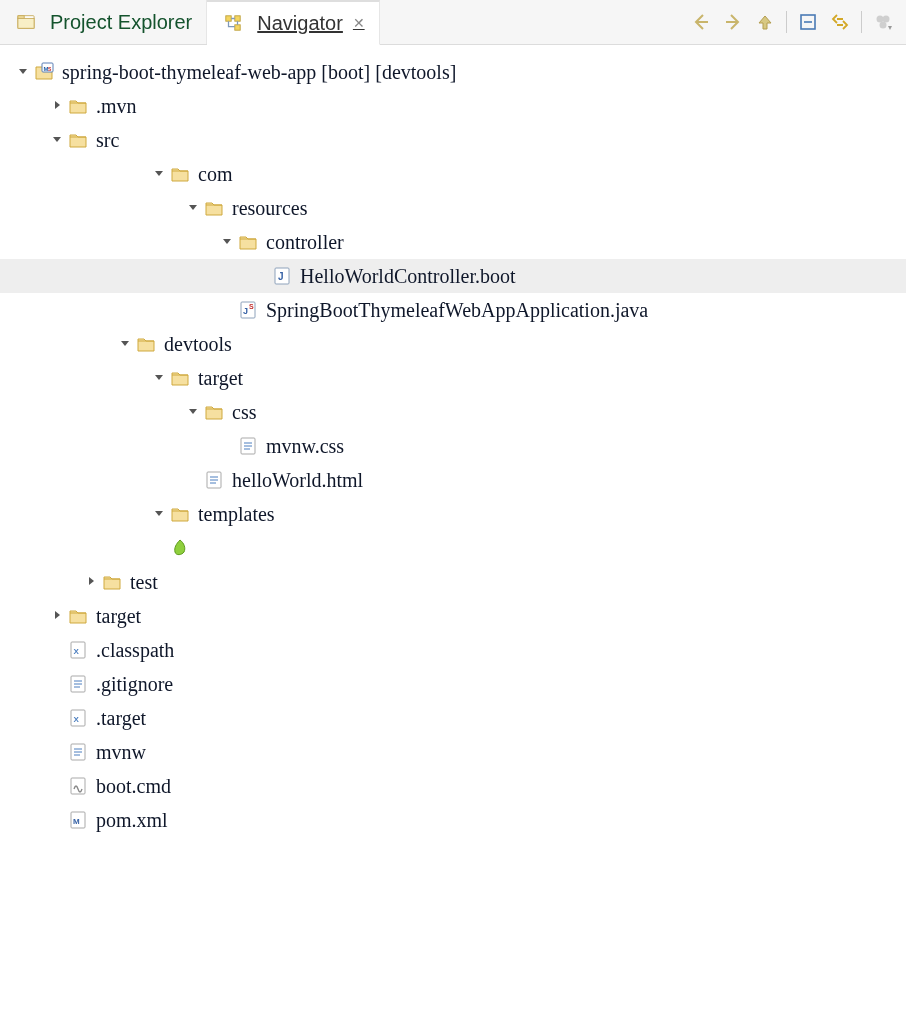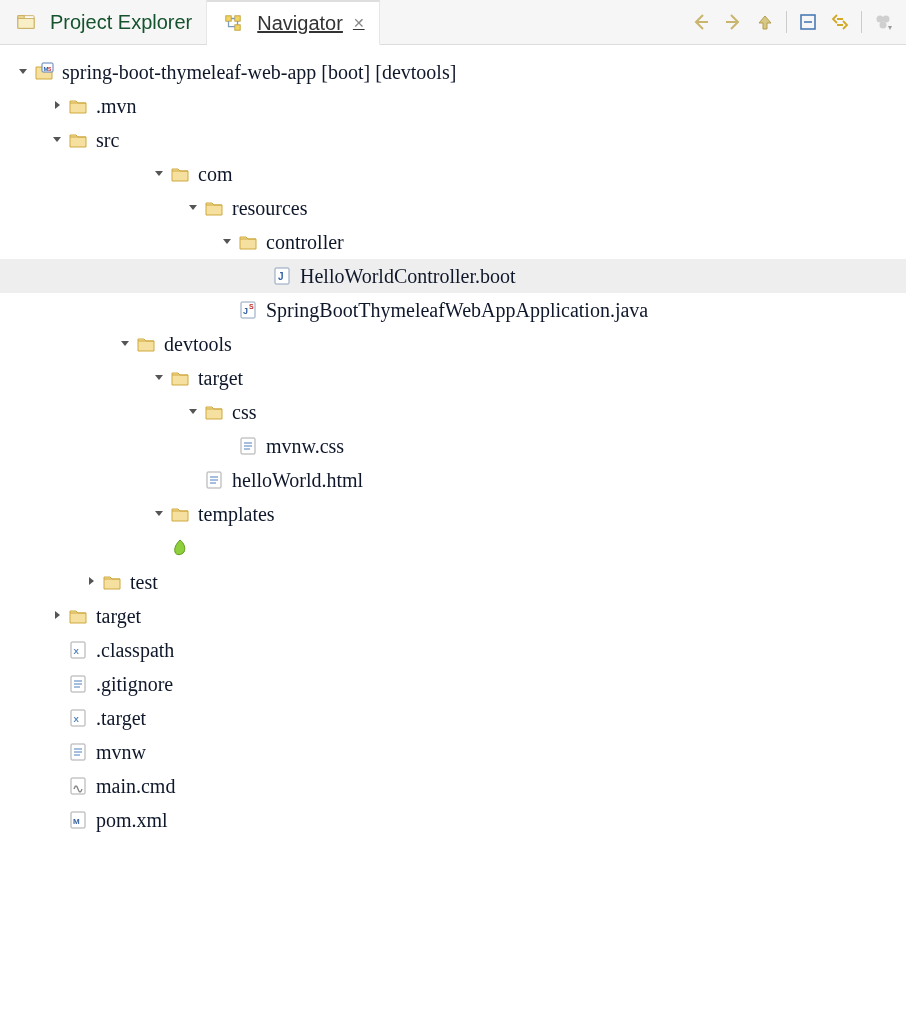--- a/index.html
+++ b/index.html
@@ -475,21 +475,21 @@
       <span class="indent" style="width: 48px;"></span>
       <span class="twisty none"><svg width="12" height="12" viewBox="0 0 12 12">
           <path d="M4 2 L9 6 L4 10 Z" fill="#555"></path>
         </svg></span>
       <span class="icon-slot">
         <svg class="icon" viewBox="0 0 20 20">
     <rect x="3" y="2" width="14" height="16" rx="1" fill="#ffffff" stroke="#a9a9a9"></rect>
     <path d="M6 13 q2 -6 4 0 q2 6 4 0" fill="none" stroke="#888" stroke-width="1.4"></path>
   </svg>
       </span>
-      <span class="label">main.cmd</span>
+      <span class="label">boot.cmd</span>
     </div>
     <div class="row">
       <span class="indent" style="width: 48px;"></span>
       <span class="twisty none"><svg width="12" height="12" viewBox="0 0 12 12">
           <path d="M4 2 L9 6 L4 10 Z" fill="#555"></path>
         </svg></span>
       <span class="icon-slot">
         <svg class="icon" viewBox="0 0 20 20">
     <rect x="3" y="2" width="14" height="16" rx="1" fill="#ffffff" stroke="#a9a9a9"></rect>
     <text x="5" y="14" font-size="8" font-weight="700" fill="#3762a6">M</text>

